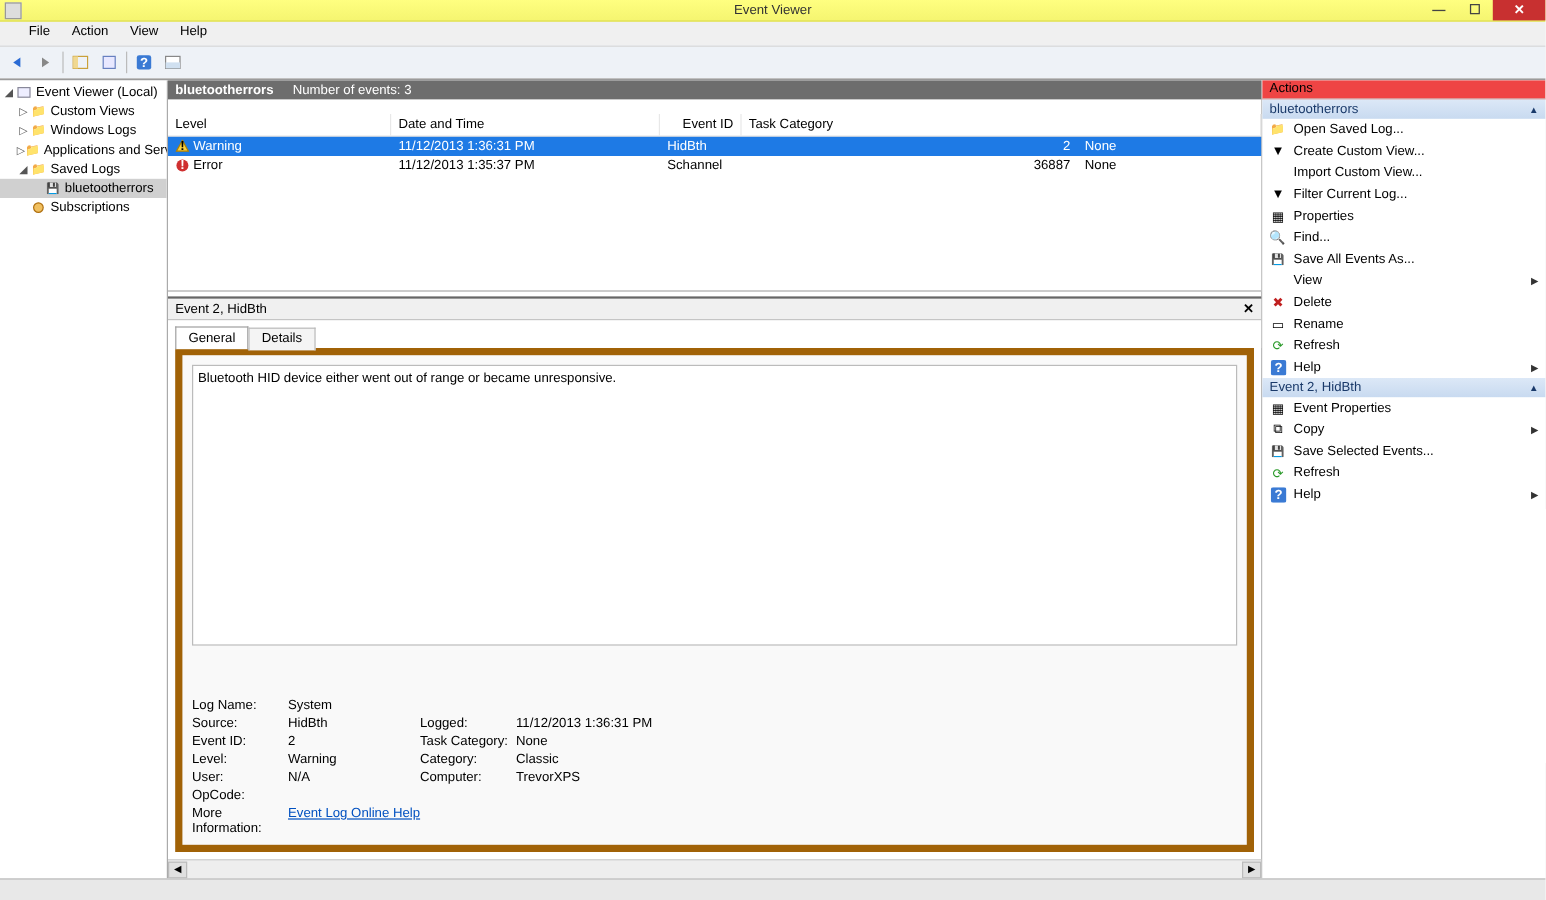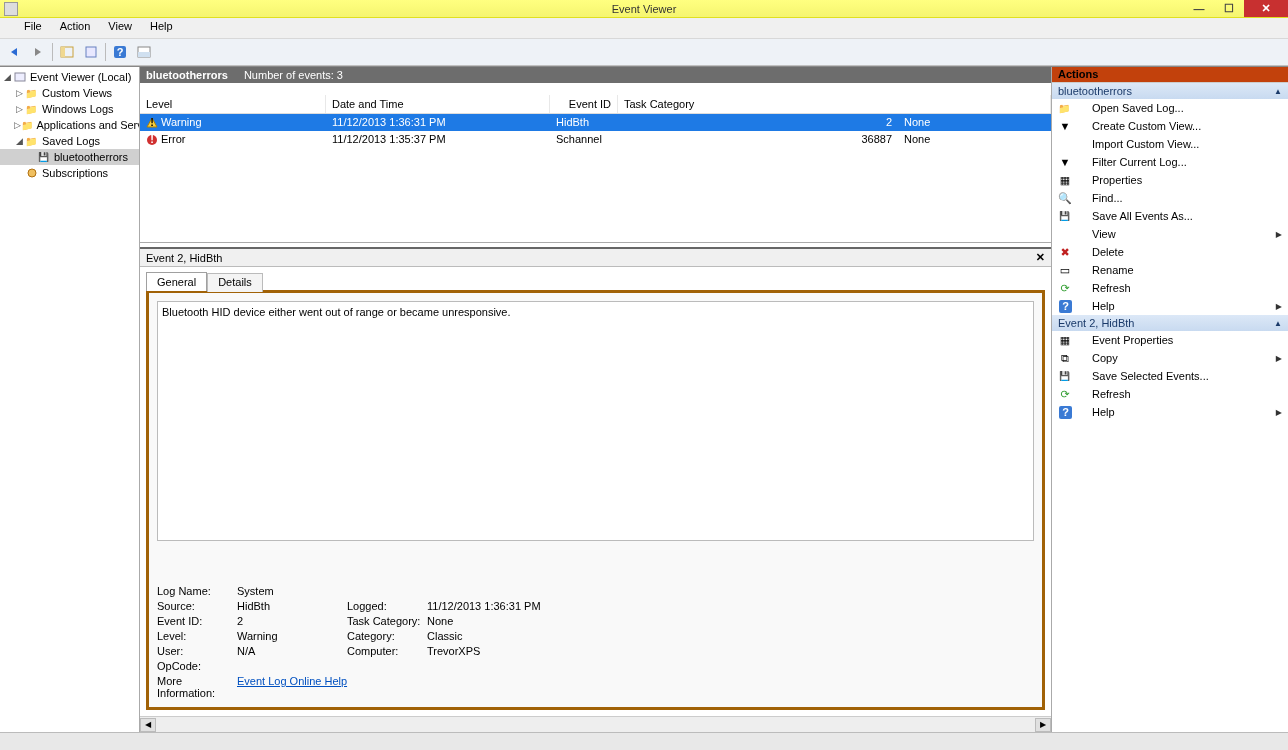--- a/index.html
+++ b/index.html
@@ -34,32 +34,32 @@
 .col-date { width: 224px; }
 .col-source { width: 280px; }
 .col-id { width: 68px; text-align: right; }
 .col-cat { flex: 1; }
 .detail { flex: 1; display: flex; flex-direction: column; border-top: 2px solid #666; margin-top: 4px; min-height: 0; }
 .detail-hdr { height: 18px; background: #f0f0f0; display: flex; align-items: center; padding: 0 6px; border-bottom: 1px solid #bbb; }
 .detail-hdr .x { margin-left: auto; font-weight: bold; }
 .tabs { display: flex; padding: 4px 6px 0 6px; background: #fff; }
 .tab { padding: 3px 10px; border: 1px solid #a0a0a0; border-bottom: none; background: #fff; position: relative; top: 1px; }
 .tab.inactive { background: #f4f4f4; border-color: #bbb; top: 2px; padding: 2px 10px; }
-.tabbody { flex: 1; margin: 0 6px 6px 6px; border: 3px solid #a16207; background: #f9f9f9; padding: 8px; display: flex; flex-direction: column; min-height: 0; gap: 36px; }
+.tabbody { flex: 1; margin: 0 6px 6px 6px; border: 6px solid #a16207; background: #f9f9f9; padding: 8px; display: flex; flex-direction: column; min-height: 0; gap: 36px; }
 .msgbox { border: 1px solid #bbb; background: #fff; padding: 4px; height: 290px; }
 .props { margin-top: 8px; display: grid; grid-template-columns: 80px 110px 80px 180px; row-gap: 3px; }
 .props a { color: #0050c0; text-decoration: underline; margin-top: 12px; }
 .scroll-h { height: 16px; background: #eee; border-top: 1px solid #ccc; display: flex; align-items: center; }
 .scroll-h .ar { width: 16px; height: 14px; background: #e0e0e0; border: 1px solid #bbb; display: flex; align-items: center; justify-content: center; font-size: 8px; }
 .scroll-h .track { flex: 1; }
 .actions { width: 236px; background: #fff; display: flex; flex-direction: column; }
-.actions-hdr { height: 16px; background: #c2410c; border-bottom: 1px solid #ccc; padding: 1px 6px; font-weight: 700; }
+.actions-hdr { height: 16px; background: #ef4444; border-bottom: 1px solid #ccc; padding: 1px 6px; font-weight: 400; }
 .act-sec { background: linear-gradient(#dce8f7, #c8daf0); padding: 2px 6px; font-weight: 500; color: #1a3a6a; display: flex; align-items: center; }
 .act-sec .up { margin-left: auto; font-size: 8px; }
-.act { display: flex; align-items: center; padding: 2px 6px; gap: 20px; }
+.act { display: flex; align-items: center; padding: 2px 6px; gap: 6px; }
 .act .aico { width: 14px; height: 14px; display: inline-flex; align-items: center; justify-content: center; }
 .act .ar { margin-left: auto; font-size: 8px; color: #333; }
 .folder-icon::before { content: "📁"; font-size: 10px; }
 .savedlog-icon::before { content: "💾"; font-size: 9px; }
 .status { height: 18px; background: #e8e8e8; border-top: 1px solid #bbb; }
 </style>
 </head>
 <body>
 
 <div class="titlebar">

